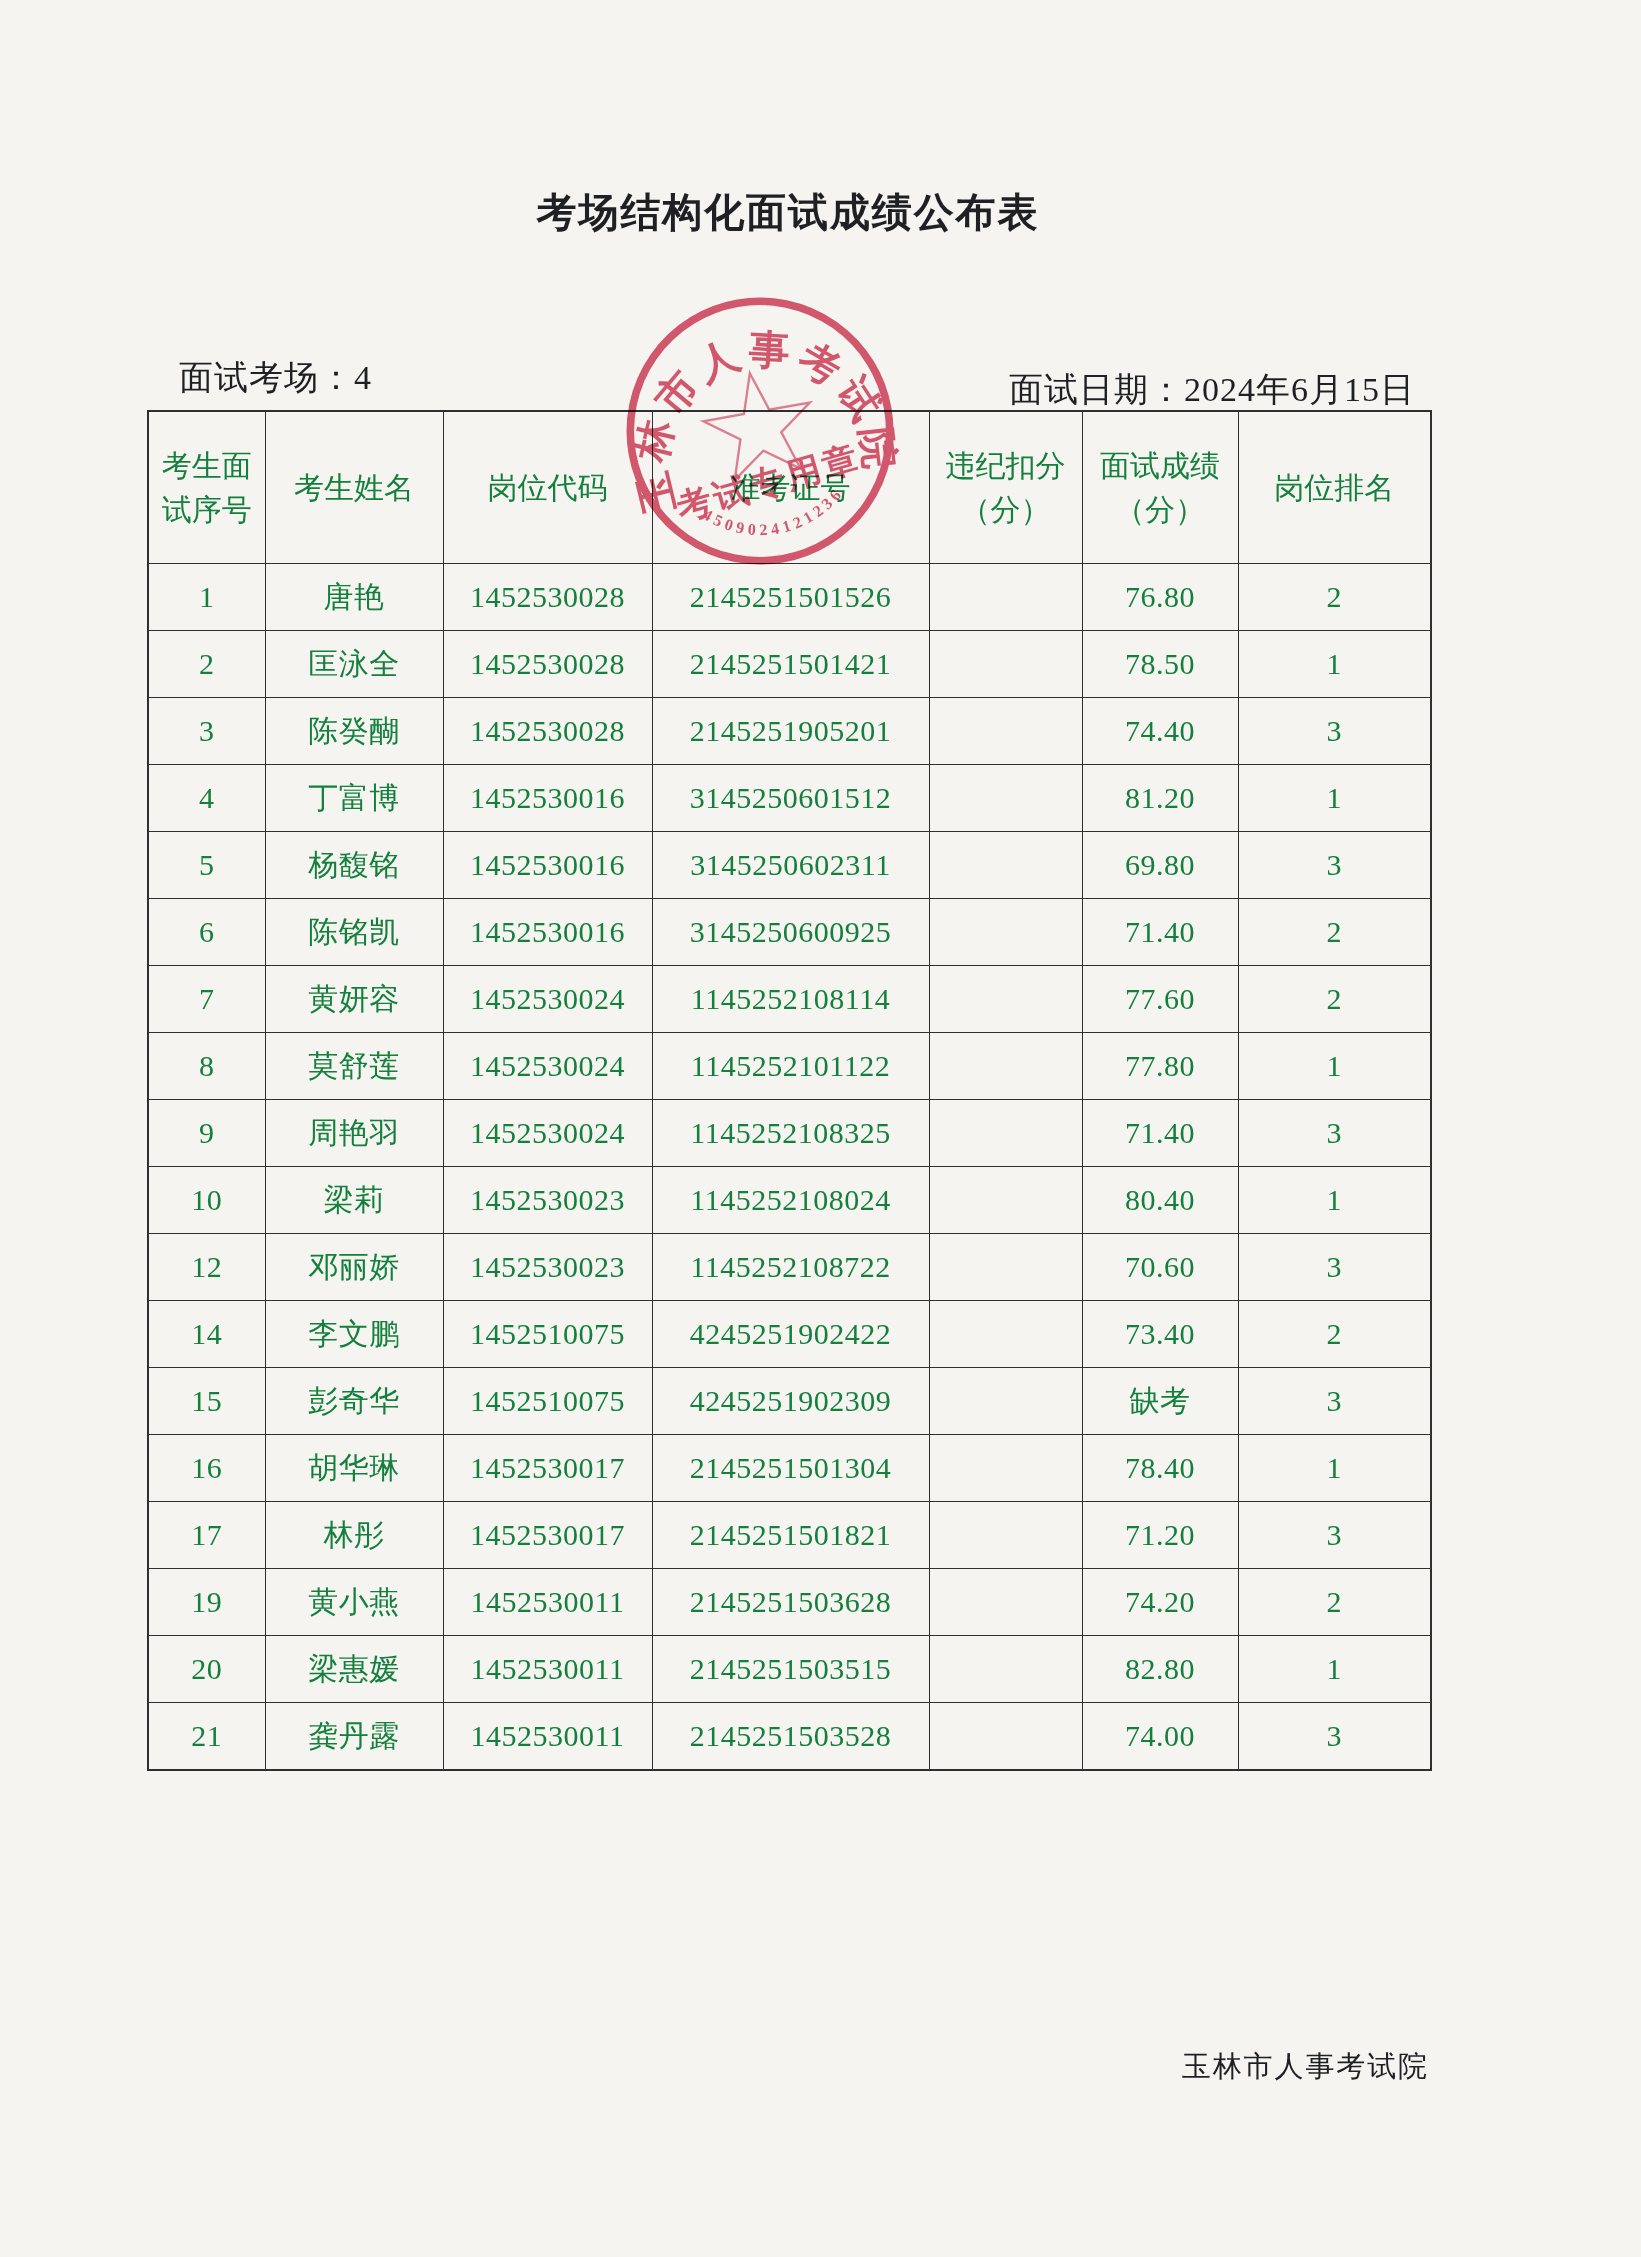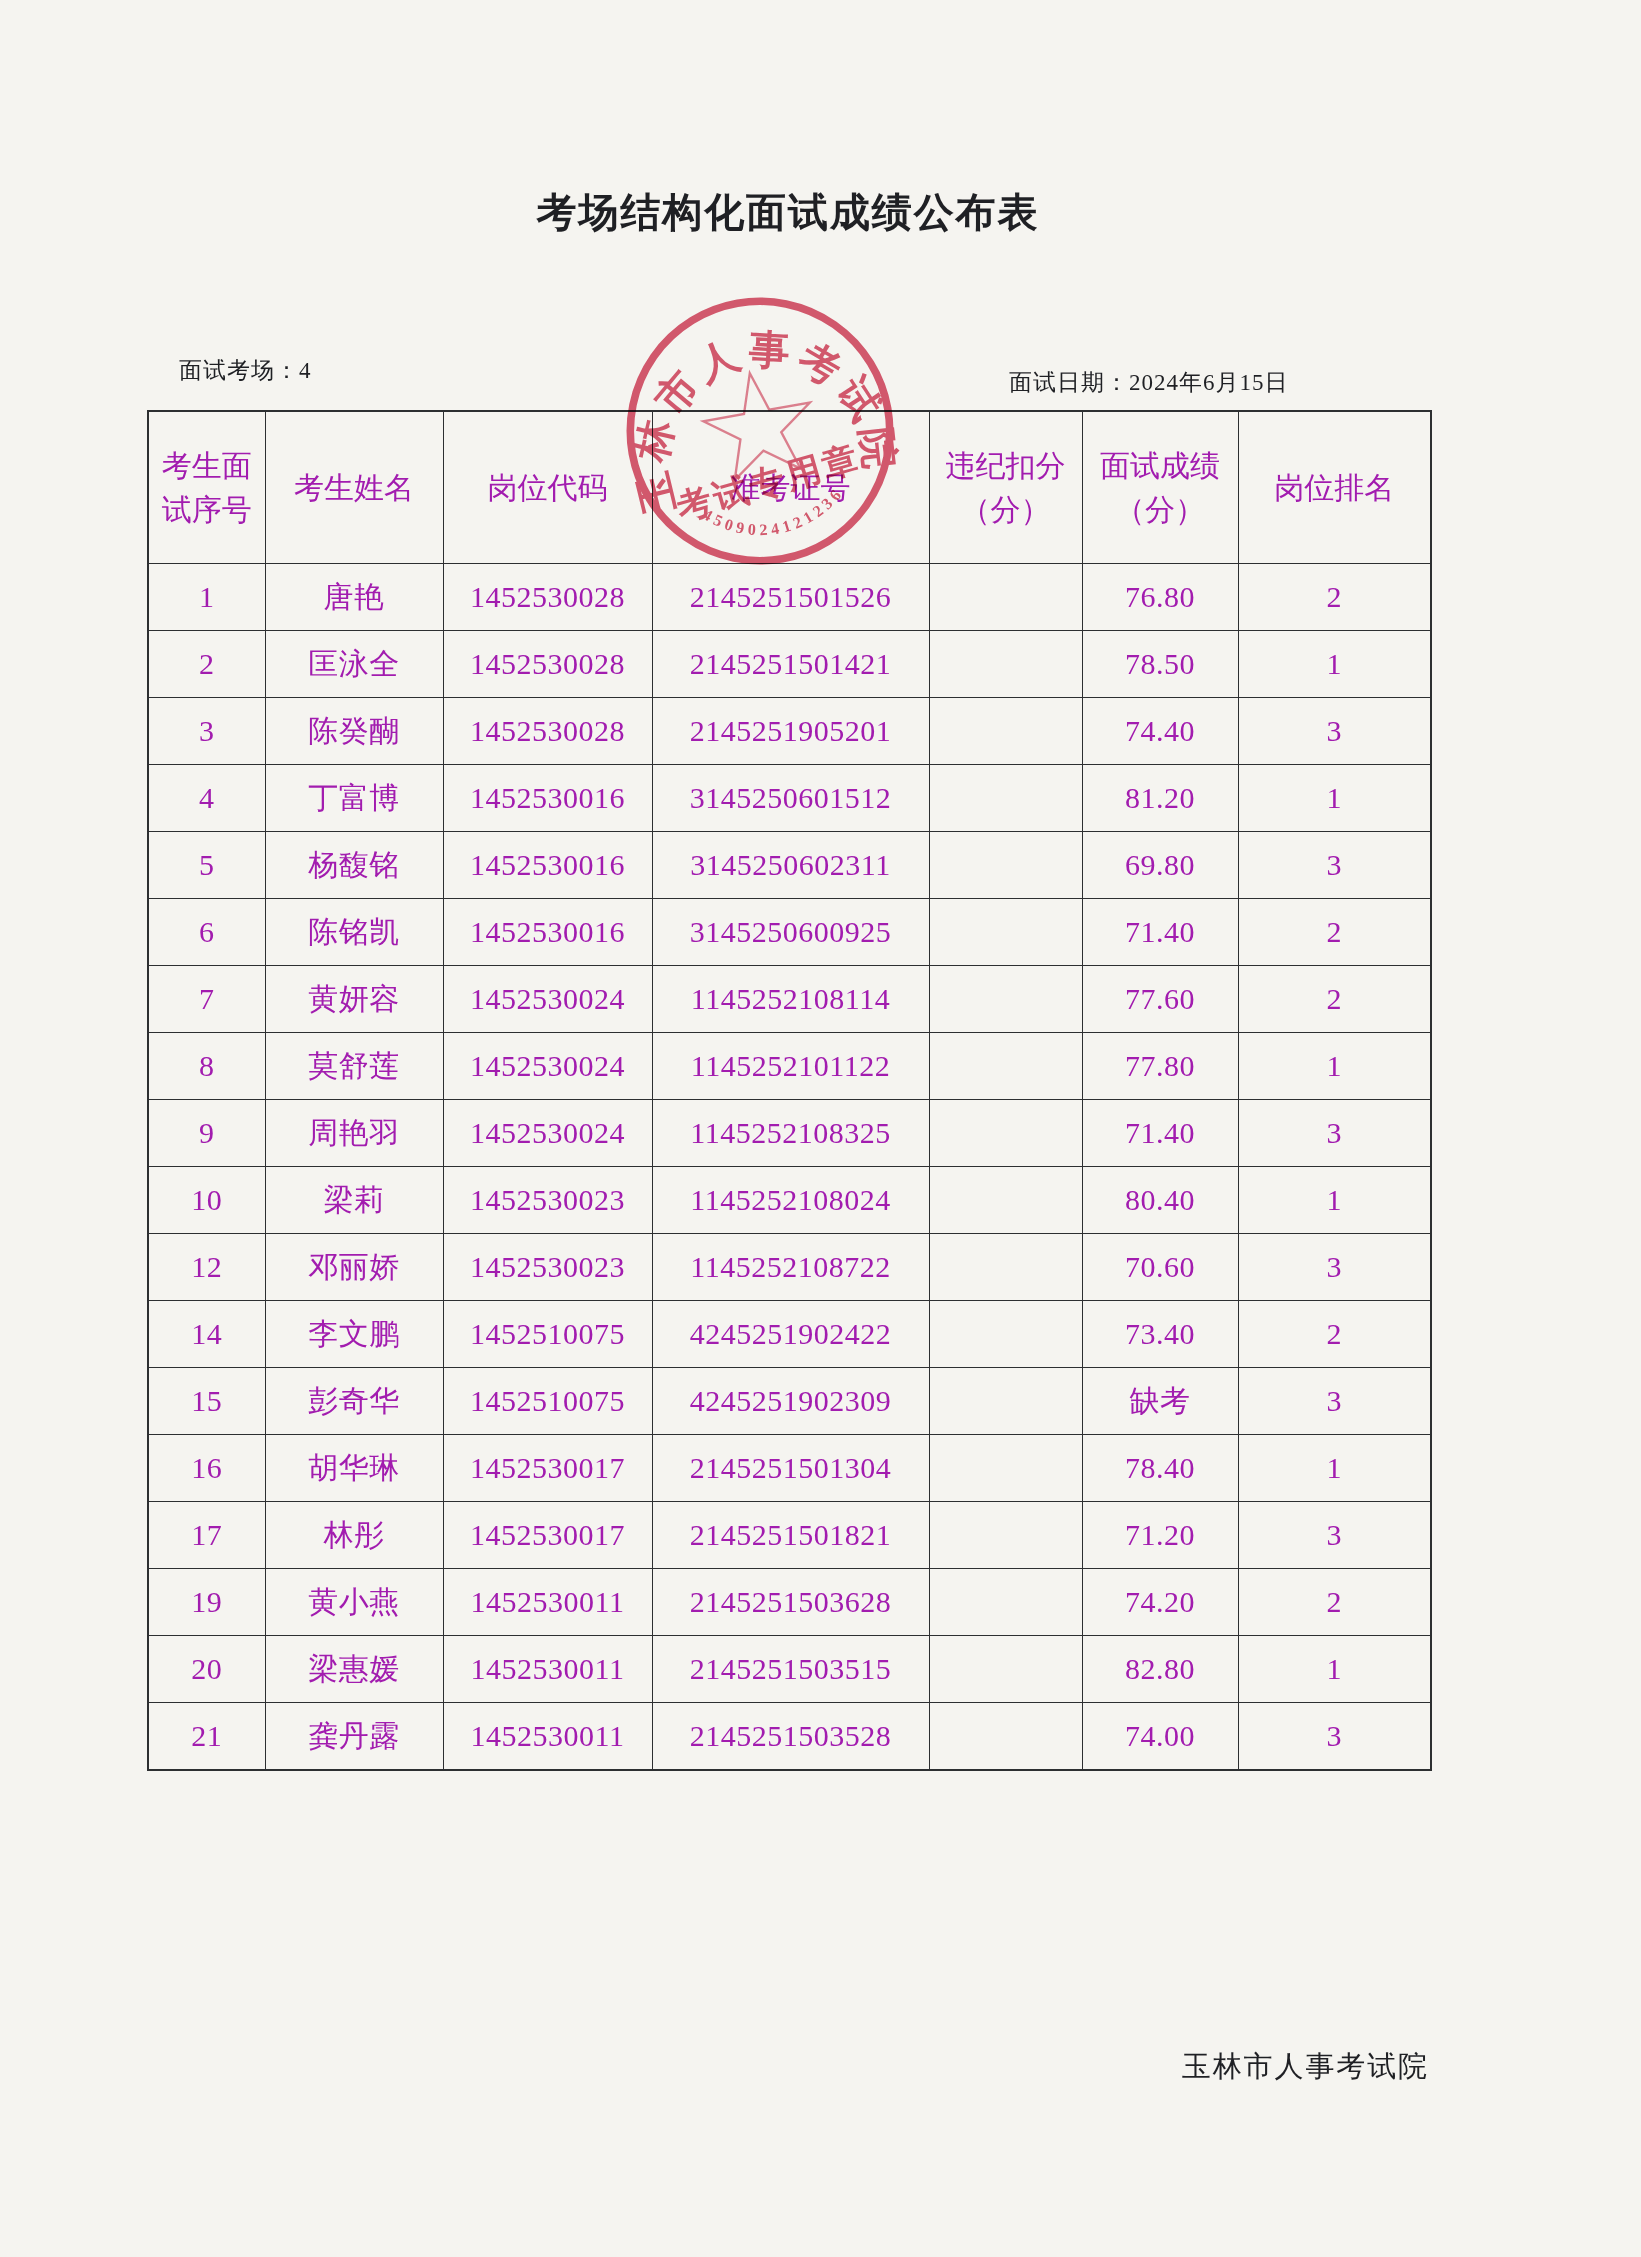--- a/index.html
+++ b/index.html
@@ -14,31 +14,31 @@
   }
   .doc-title{
     position:absolute;
     left:147px;top:185px;width:1282px;
     text-align:center;
     font-family:"Liberation Sans","DejaVu Sans",sans-serif;
     font-weight:bold;
     font-size:40px;
     letter-spacing:1.9px;
   }
-  .meta-row{position:absolute;left:147px;top:355px;width:1282px;height:42px;font-size:23px;}
+  .meta-row{position:absolute;left:147px;top:355px;width:1282px;height:42px;font-size:34px;}
   .meta-room{position:absolute;left:32px;top:0;letter-spacing:1px;}
   .meta-date{position:absolute;left:862px;top:12px;letter-spacing:1px;}
   table.score-table{
     position:absolute;
     left:147px;top:410px;
     width:1282px;
     border-collapse:collapse;
     table-layout:fixed;
     font-size:30px;
-    color:#a21caf;
+    color:#15803d;
   }
   table.score-table,
   table.score-table th,
   table.score-table td{
     border:1.9px solid #2d2f31;
   }
   table.score-table{border-width:2.9px;}
   table.score-table th{
     height:151px;
     font-weight:normal;

